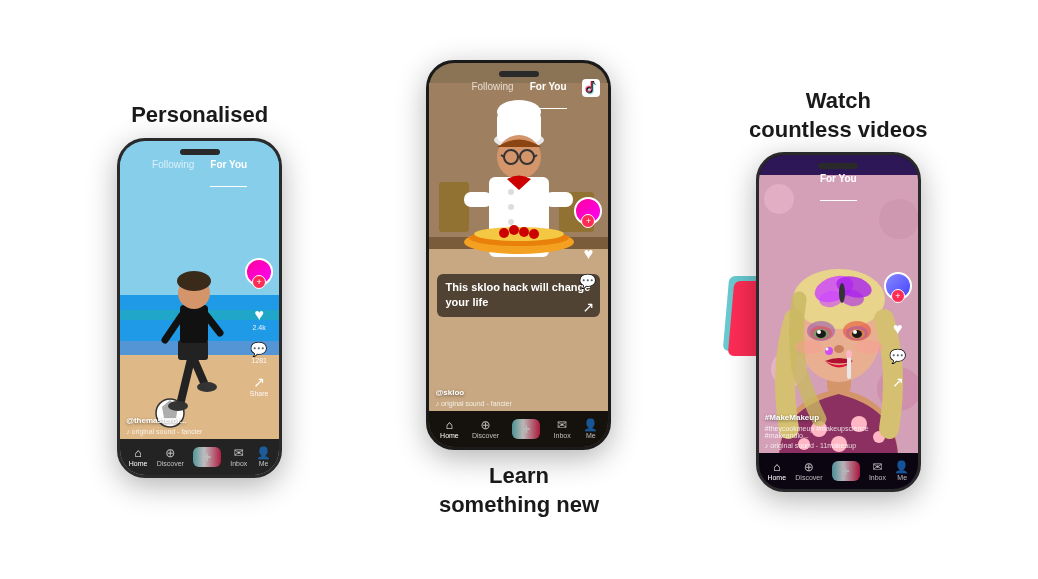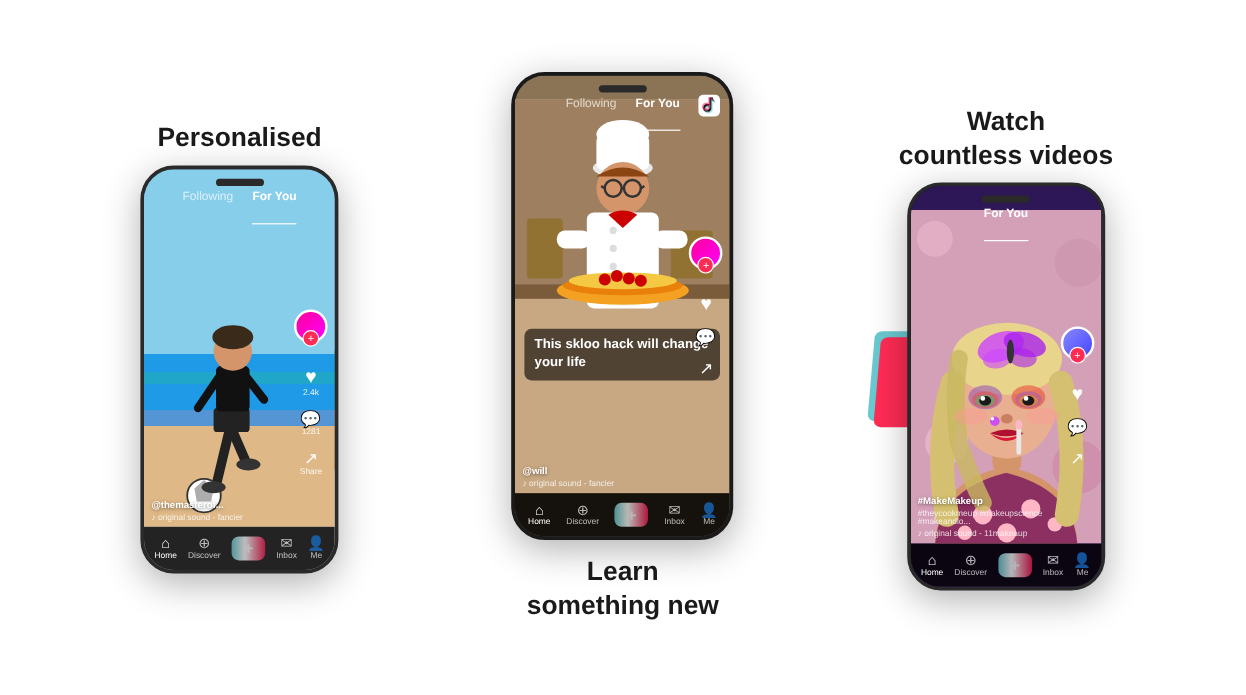--- a/index.html
+++ b/index.html
@@ -471,21 +471,21 @@
           </div>
           <div>
             <div style="color:white;font-size:14px;text-align:center">💬</div>
           </div>
           <div>
             <div style="color:white;font-size:14px;text-align:center">↗</div>
           </div>
         </div>
 
         <div class="phone-bottom-info">
-          <div class="username">@will</div>
+          <div class="username">@skloo</div>
           <div class="sound-info">♪ original sound - fancier</div>
         </div>
 
         <div class="phone-nav">
           <div class="nav-icon active">
             <div class="nav-icon-shape">⌂</div>
             <span class="nav-label">Home</span>
           </div>
           <div class="nav-icon">
             <div class="nav-icon-shape">⊕</div>

